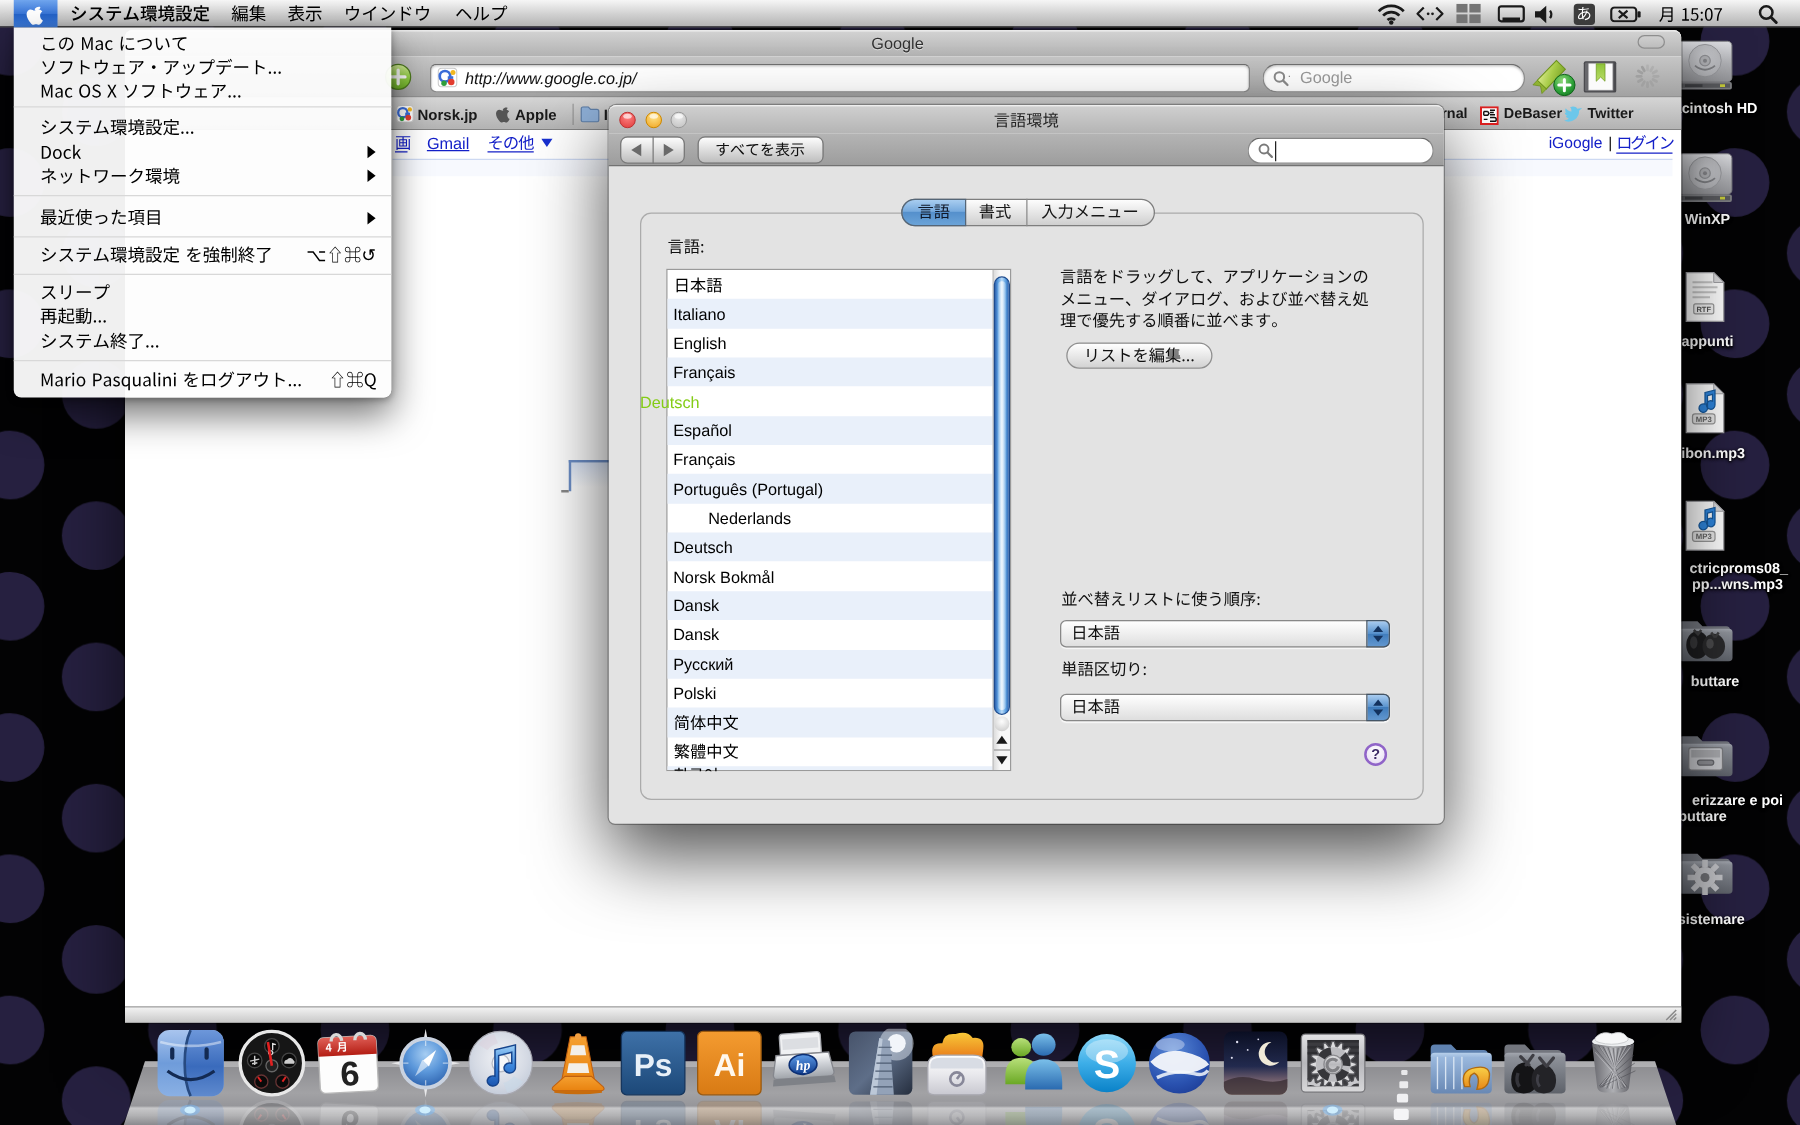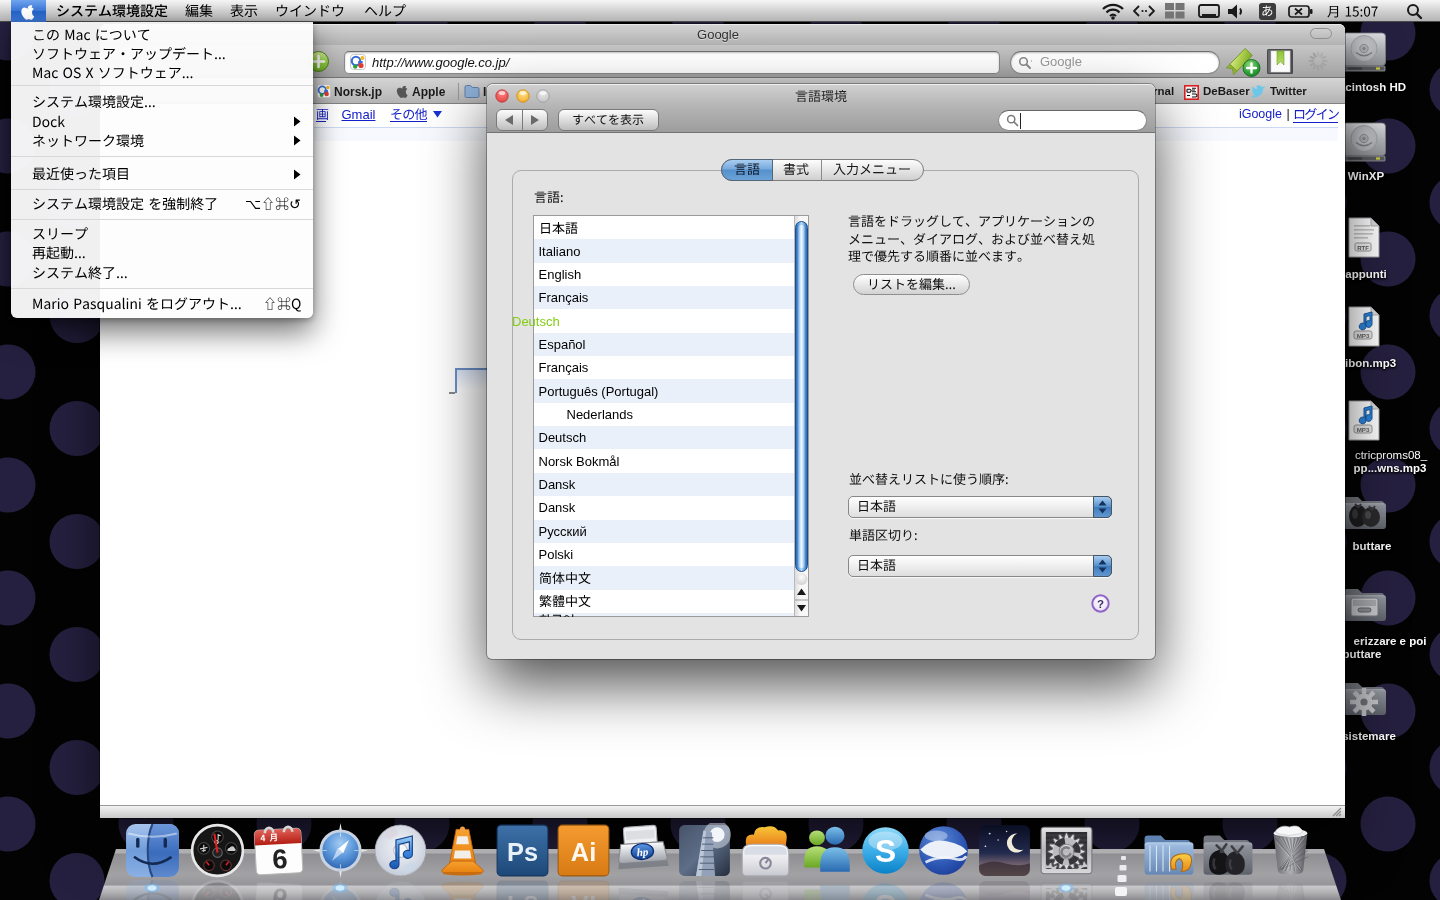--- a/index.html
+++ b/index.html
@@ -84,21 +84,21 @@
     <text x="18" y="31.5" font-size="6.2" font-weight="bold" fill="#666" text-anchor="middle" font-family="Liberation Sans">MP3</text>
   </svg>
 <div style="position:absolute;left:1367px;top:354.2px;height:19.5px;line-height:19.5px;font-family:'Liberation Sans',sans-serif;font-size:11.5px;font-weight:700;color:#fff;white-space:nowrap;transform:translateX(-50%);text-shadow:0 1px 2px #000,0 1px 3px #000;z-index:1;">bibon.mp3</div>
 <svg class="abs" style="left:1345px;top:400px;z-index:1" width="38" height="42" viewBox="0 0 38 42">
 <path d="M4 1 h22 l8 8 v31 h-30 Z" fill="#fdfdfd" stroke="#9f9fa3" stroke-width="1"></path>
 <path d="M26 1 l8 8 h-8 Z" fill="#d8d8da" stroke="#9f9fa3" stroke-width="0.8"></path>
 <path d="M19 8 l8 -2 v12 a3.4 3.4 0 1 1 -2 -3.1 V9.5 l-4 1 v10 a3.4 3.4 0 1 1 -2 -3.1 Z" fill="#2f86dd" stroke="#175a9e" stroke-width="1"></path>
     <rect x="9" y="25" width="18" height="8" rx="2" fill="#e8e8e8" stroke="#9a9a9a"></rect>
     <text x="18" y="31.5" font-size="6.2" font-weight="bold" fill="#666" text-anchor="middle" font-family="Liberation Sans">MP3</text>
   </svg>
-<div style="position:absolute;left:1391px;top:445.8px;height:19.5px;line-height:19.5px;font-family:'Liberation Sans',sans-serif;font-size:11.5px;font-weight:400;color:#fff;white-space:nowrap;transform:translateX(-50%);text-shadow:0 1px 2px #000,0 1px 3px #000;z-index:1;text-align:center;">ctricproms08_</div>
+<div style="position:absolute;left:1391px;top:445.8px;height:19.5px;line-height:19.5px;font-family:'Liberation Sans',sans-serif;font-size:11.5px;font-weight:700;color:#fff;white-space:nowrap;transform:translateX(-50%);text-shadow:0 1px 2px #000,0 1px 3px #000;z-index:1;text-align:center;">ctricproms08_</div>
 <div style="position:absolute;left:1390px;top:458.8px;height:19.5px;line-height:19.5px;font-family:'Liberation Sans',sans-serif;font-size:11.5px;font-weight:700;color:#fff;white-space:nowrap;transform:translateX(-50%);text-shadow:0 1px 2px #000,0 1px 3px #000;z-index:1;">pp...wns.mp3</div>
 <svg class="abs" style="left:1341px;top:492px;z-index:1" width="47" height="40" viewBox="0 0 47 40">
 <path d="M2 8 a3 3 0 0 1 3-3 h12 l4 4 h19 a3 3 0 0 1 3 3 v2 h-41 Z" fill="#73767e"></path>
 <rect x="2" y="11" width="43" height="26" rx="3" fill="url(#fg492)"></rect>
 <defs>
       <linearGradient id="fg492" x1="0" y1="0" x2="0" y2="1">
 <stop offset="0" stop-color="#a3a7af"></stop>
         <stop offset="0.12" stop-color="#8d9199"></stop>
         <stop offset="1" stop-color="#5e626a"></stop>
       </linearGradient>

